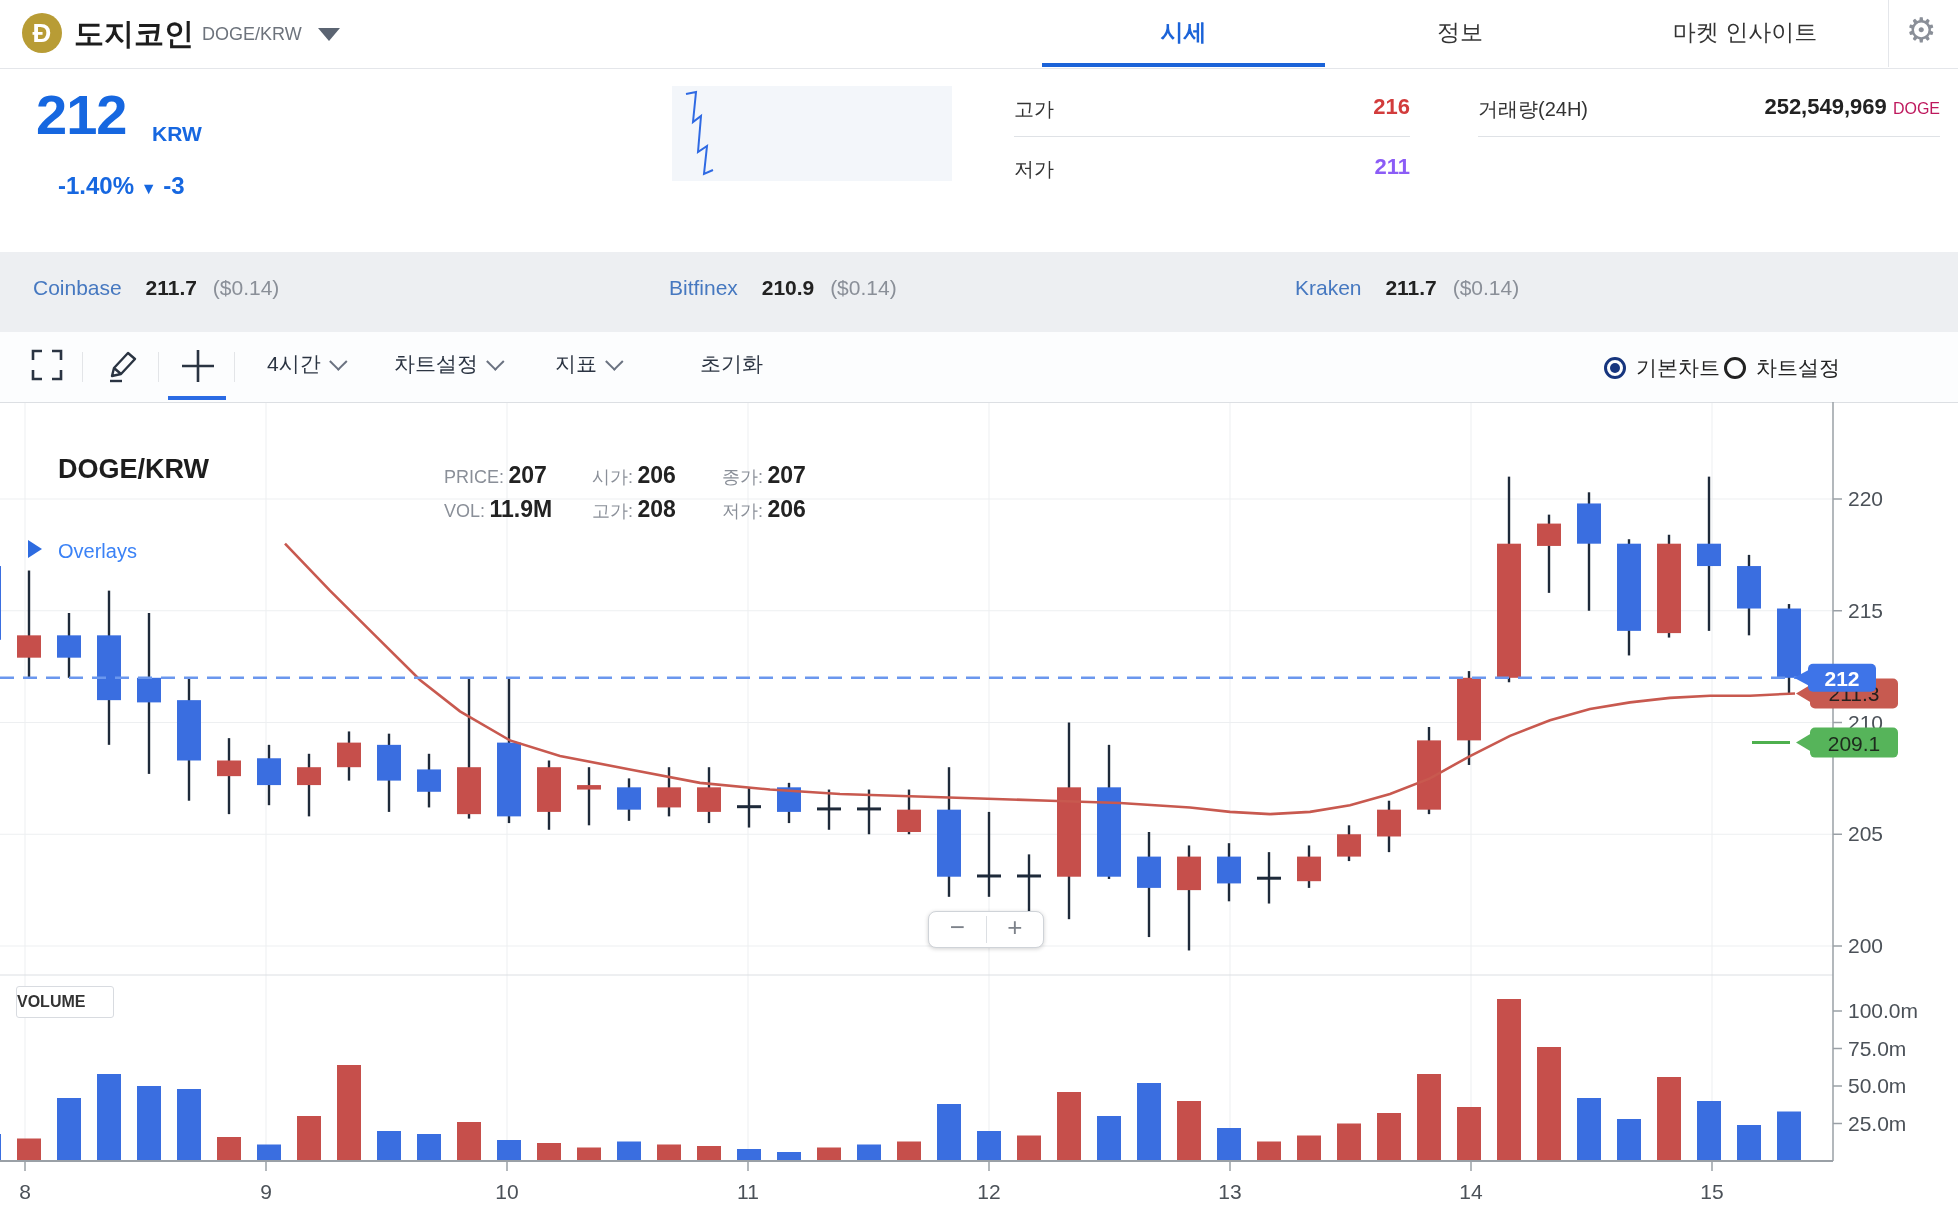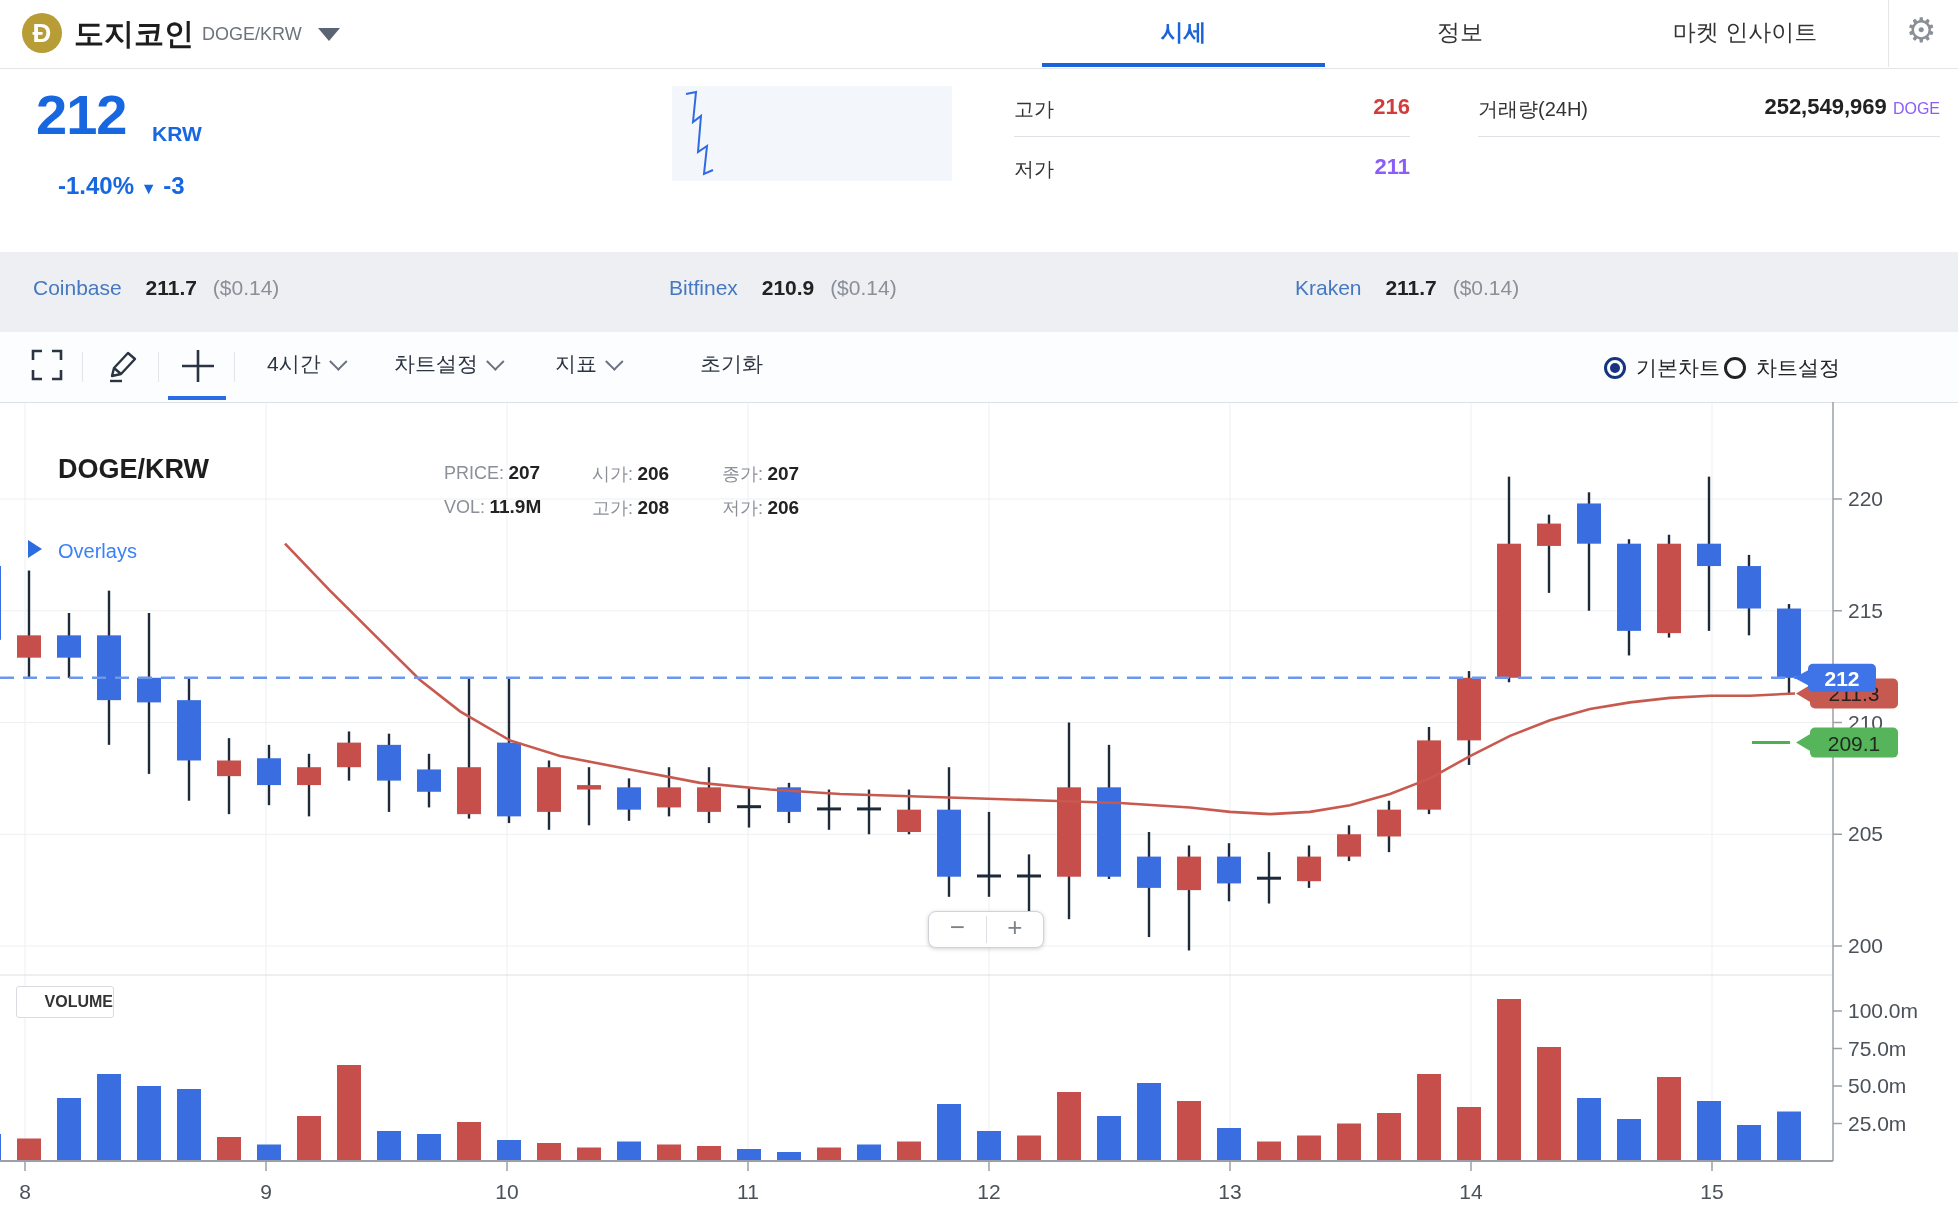--- a/index.html
+++ b/index.html
@@ -23,21 +23,21 @@
 
   
   #price-big{position:absolute;left:36px;top:82px;font-size:56px;font-weight:bold;color:#1667e0;letter-spacing:-1px;}
   #price-ccy{position:absolute;left:152px;top:122px;font-size:21px;font-weight:bold;color:#1667e0;}
   #price-change{position:absolute;left:36px;top:172px;font-size:24px;font-weight:bold;color:#1667e0;margin-left:22px;}
   #price-change .arrow{font-size:16px;}
   #sparkline-box{position:absolute;left:672px;top:86px;width:280px;height:95px;background:#f3f6fa;}
   .stat-row{position:absolute;height:34px;font-size:20px;color:#333;}
   .stat-label{position:absolute;left:0;top:4px;}
   .stat-value{position:absolute;right:0;top:2px;font-size:22px;font-weight:bold;}
-  .stat-unit{font-size:16px;font-weight:normal;color:#8b5cf6;}
+  .stat-unit{font-size:16px;font-weight:normal;color:#be185d;}
   .stat-div{position:absolute;height:1px;background:#dfe2e6;}
   .val-red{color:#d23c3c;} .val-blue{color:#8b5cf6;} .val-dark{color:#222;}
 
   
   #exchange-bar{position:absolute;left:0;top:252px;width:1958px;height:80px;background:#edeff2;border-bottom:1px solid #dfe2e6;}
   .exch{position:absolute;top:24px;font-size:21px;}
   .exch .name{color:#4678c0;margin-right:18px;}
   .exch .px{color:#222;font-weight:bold;margin-right:10px;}
   .exch .usd{color:#8a8f98;}
 
@@ -53,27 +53,27 @@
   .radio-circle{display:inline-block;vertical-align:-4px;width:16px;height:16px;border-radius:50%;margin-right:10px;}
   .radio-on{border:3px solid #16357e;position:relative;}
   .radio-on::after{content:"";position:absolute;left:3px;top:3px;width:10px;height:10px;border-radius:50%;background:#16357e;}
   .radio-off{border:3px solid #222;}
 
   
   #chart-region{position:absolute;left:0;top:402px;width:1958px;height:814px;background:#fff;}
   #chart-svg{position:absolute;left:0;top:0;}
   #chart-symbol{position:absolute;left:58px;top:52px;font-size:27px;font-weight:bold;color:#1d1d1d;}
   .info-label{color:#8a8f98;font-size:18px;}
-  .info-value{color:#222;font-size:19px;font-weight:bold;}
+  .info-value{color:#222;font-size:23px;font-weight:bold;}
   .info-cell{position:absolute;}
   #overlays-row{position:absolute;left:28px;top:138px;font-size:20px;color:#3b82f6;}
   #overlays-tri{display:inline-block;width:0;height:0;border-top:9px solid transparent;border-bottom:9px solid transparent;
         border-left:14px solid #2d6be0;margin-right:16px;}
   #volume-chip{position:absolute;left:16px;top:584px;width:96px;height:30px;background:#fff;border:1px solid #d8dbe0;
-        border-radius:3px;text-align:right;line-height:30px;font-size:16px;font-weight:bold;color:#333;}
+        border-radius:3px;text-align:left;line-height:30px;font-size:16px;font-weight:bold;color:#333;}
   #zoom-ctl{position:absolute;left:928px;top:509px;width:114px;height:35px;background:#fff;border:1px solid #cfd3d8;
         border-radius:8px;box-shadow:0 1px 4px rgba(0,0,0,.18);display:flex;}
   #zoom-ctl .zbtn{flex:1;text-align:center;line-height:31px;font-size:26px;color:#7d828a;cursor:pointer;}
   #zoom-ctl .zsep{width:1px;background:#dcdfe3;margin:4px 0;}
 </style>
 </head>
 <body>
 
 <div id="app">
 

